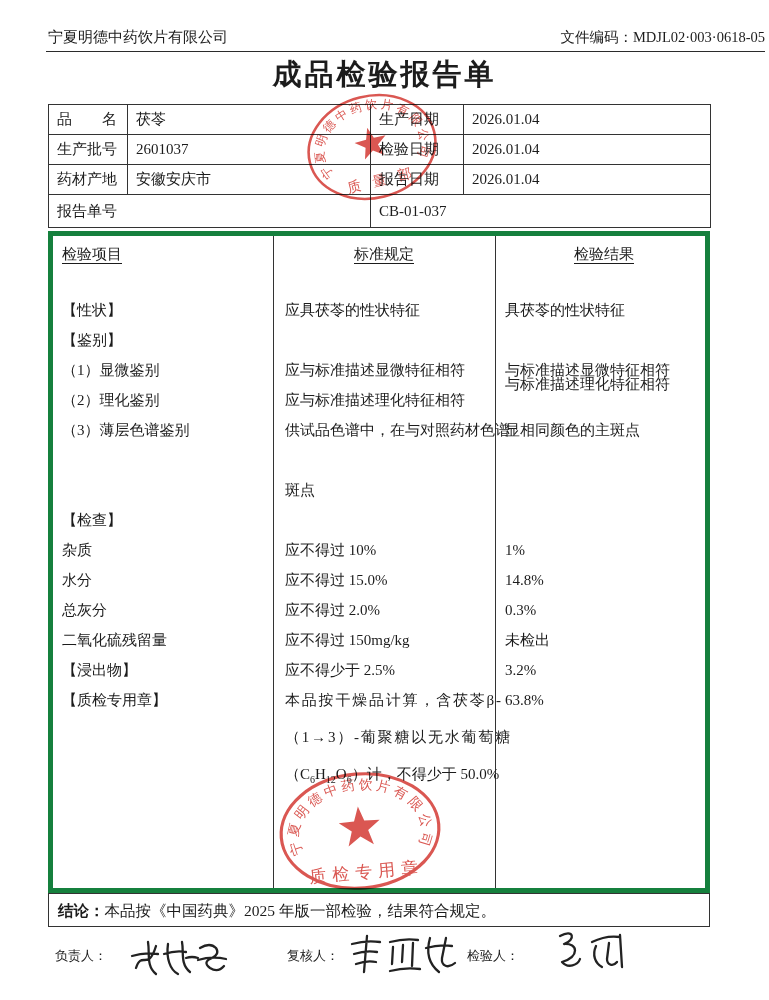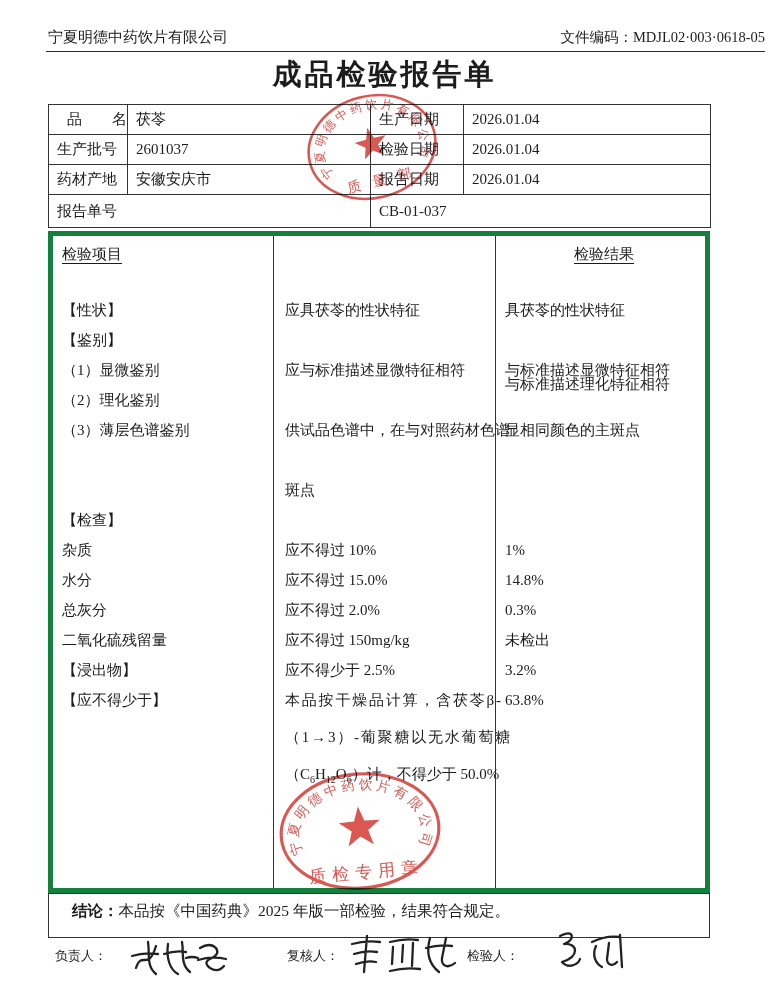--- a/index.html
+++ b/index.html
@@ -23,23 +23,23 @@
   .vline { position:absolute; top:0; bottom:0; width:1px; background:#333; }
   .v1 { left:220px; } .v2 { left:442px; }
   .line { position:absolute; font-size:15px; line-height:20px; white-space:nowrap; }
   .c1 { left:9px; } .c2 { left:232px; } .c3 { left:452px; }
   .th  { text-decoration:underline; text-underline-offset:4px; }
   .thc2 { left:220px; width:222px; text-align:center; }
   .thc3 { left:442px; width:218px; text-align:center;font-family:Liberation Serif, serif; }
   .sp  { letter-spacing:1.8px; }
   sub { font-size:10px; }
   
-  .conclusion { position:absolute; left:48px; top:893px; width:662px; height:45px;
+  .conclusion { position:absolute; left:48px; top:893px; width:662px; height:34px;
                 border:1px solid #333; box-sizing:border-box; font-size:15.5px;
-                line-height:33px; padding-left:23px; }
+                line-height:33px; padding-left:9px; }
   .conclusion .lbl { font-weight:bold; }
   
   .sig-label { position:absolute; top:947px; font-size:13px; }
   .sig { position:absolute; }
   .sig path { fill:none; stroke:#222; stroke-width:2.3; stroke-linecap:round; stroke-linejoin:round; }
   
   .stamp { position:absolute; mix-blend-mode:multiply; opacity:0.9; }
 </style>
 </head>
 <body>
@@ -49,21 +49,21 @@
   <div class="hdr-company">宁夏明德中药饮片有限公司</div>
   <div class="hdr-code">
     <span>文件编码：</span><span>MDJL02·003·0618-05</span>
   </div>
   <div class="hdr-rule"></div>
   <div class="title">成品检验报告单</div>
 
   <table class="info-table">
     <tbody>
         <tr style="height:30px;">
-      <td style="width:70px;text-align:right;">品　　名</td>
+      <td style="width:70px;">品　　名</td>
       <td style="width:234px;">茯苓</td>
       <td style="width:84px;">生产日期</td>
       <td style="width:238px;">2026.01.04</td>
     </tr>
     <tr style="height:30px;">
       <td>生产批号</td>
       <td>2601037</td>
       <td>检验日期</td>
       <td>2026.01.04</td>
     </tr>
@@ -78,33 +78,35 @@
       <td colspan="2">CB-01-037</td>
     </tr>
   </tbody>
     </table>
 
   <div class="main-table">
     <div class="vline v1"></div>
     <div class="vline v2"></div>
 
     <div class="line c1 th" style="top:8px">检验项目</div>
+    <div class="line thc2 th" style="top:8px">标准规定</div>
     <div class="line thc3 th" style="top:8px">检验结果</div>
 
     <div class="line c1" style="top:64px">【性状】</div>
     <div class="line c2" style="top:64px">应具茯苓的性状特征</div>
     <div class="line c3" style="top:64px">具茯苓的性状特征</div>
 
     <div class="line c1" style="top:94px">【鉴别】</div>
 
     <div class="line c1" style="top:124px">（1）显微鉴别</div>
     <div class="line c3" style="top:124px">与标准描述显微特征相符</div>
     <div class="line c2" style="top:124px">应与标准描述显微特征相符</div>
 
     <div class="line c1" style="top:154px">（2）理化鉴别</div>
+    <div class="line c2" style="top:154px">应与标准描述理化特征相符</div>
     <div class="line c3" style="top:138px">与标准描述理化特征相符</div>
 
     <div class="line c1" style="top:184px">（3）薄层色谱鉴别</div>
     <div class="line c2" style="top:184px">供试品色谱中，在与对照药材色谱</div>
     <div class="line c2" style="top:244px">斑点</div>
     <div class="line c3" style="top:184px">显相同颜色的主斑点</div>
 
     <div class="line c1" style="top:274px">【检查】</div>
 
     <div class="line c1" style="top:304px">杂质</div>
@@ -120,21 +122,21 @@
     <div class="line c3" style="top:364px">0.3%</div>
 
     <div class="line c1" style="top:394px">二氧化硫残留量</div>
     <div class="line c2" style="top:394px">应不得过 150mg/kg</div>
     <div class="line c3" style="top:394px">未检出</div>
 
     <div class="line c1" style="top:424px">【浸出物】</div>
     <div class="line c2" style="top:424px">应不得少于 2.5%</div>
     <div class="line c3" style="top:424px">3.2%</div>
 
-    <div class="line c1" style="top:454px">【应不得少于】</div>
+    <div class="line c1" style="top:454px">【质检专用章】</div>
     <div class="line c2 sp" style="top:454px">本品按干燥品计算，含茯苓β-</div>
     <div class="line c2 sp" style="top:491px">（1→3）-葡聚糖以无水葡萄糖</div>
     <div class="line c2" style="top:528px"><span>（C</span><sub>6</sub><span>H</span><sub>12</sub><span>O</span><sub>6</sub><span>）计，不得少于 50.0%</span></div>
     <div class="line c3" style="top:454px">63.8%</div>
   </div>
 
   <div class="conclusion">
     <span class="lbl">结论：</span><span>本品按《中国药典》2025 年版一部检验，结果符合规定。</span>
   </div>
 

